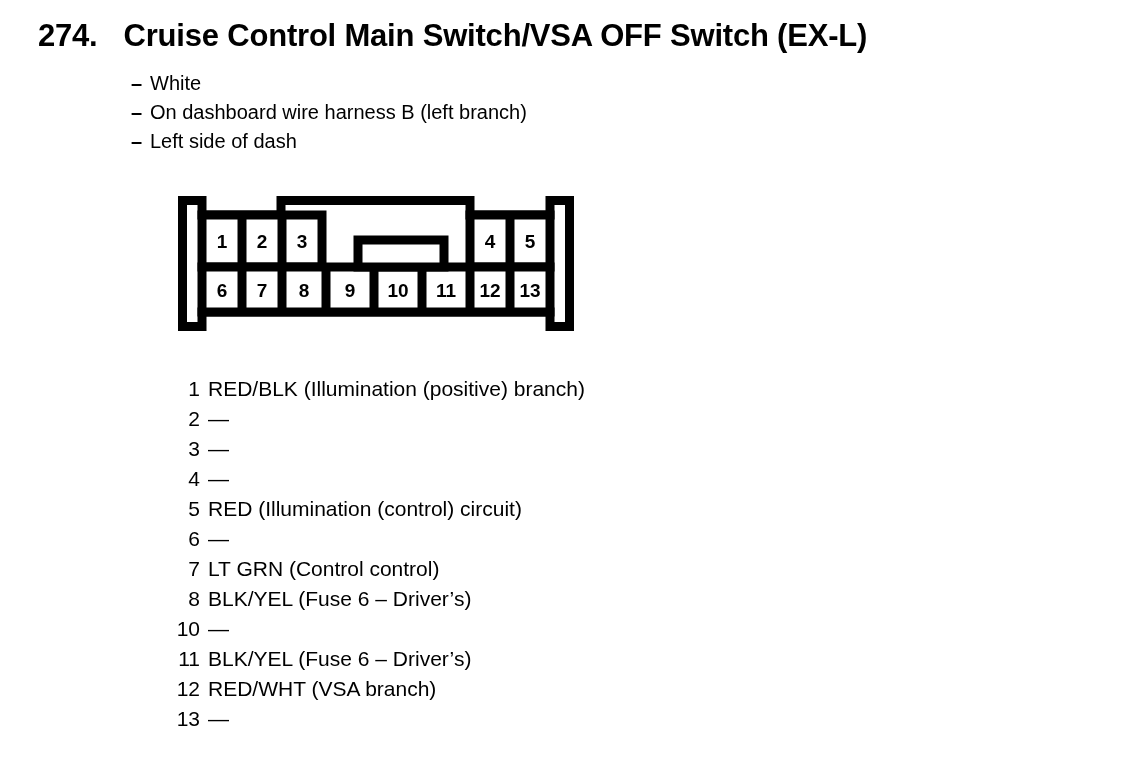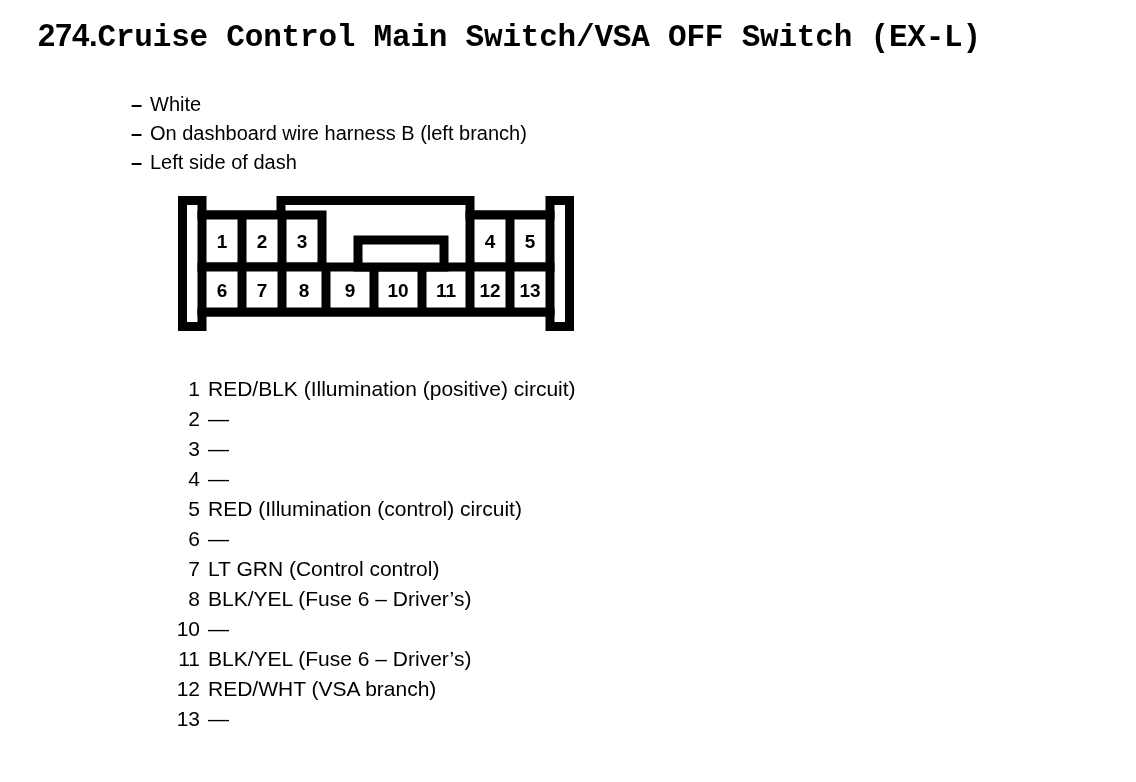--- a/index.html
+++ b/index.html
@@ -26,32 +26,30 @@
     font-size: 31px;
     font-weight: bold;
     letter-spacing: -0.2px;
     white-space: nowrap;
   }
   #page-title .title-number {
     display: inline;
   }
   #page-title .title-text {
     display: inline;
-    margin-left: 0;
-    font-family: Liberation Mono, monospace;
+    margin-left: 26px;
   }
 
   
   #notes {
     position: absolute;
     left: 131px;
     top: 69px;
     font-size: 20px;
     line-height: 29px;
-    margin-top: 21px;
   }
   .note-row {
     white-space: nowrap;
   }
   .note-dash {
     display: inline-block;
     width: 19px;
     font-weight: bold;
   }
 
@@ -169,21 +167,21 @@
     <text class="conn-num" x="172" y="101">9</text>
     <text class="conn-num" x="220" y="101">10</text>
     <text class="conn-num" x="268" y="101">11</text>
     <text class="conn-num" x="312" y="101">12</text>
     <text class="conn-num" x="352" y="101">13</text>
   </svg>
 </div>
 
 <div id="pin-list">
   <div class="pin-row">
-    <span class="pin-num">1</span><span class="pin-desc">RED/BLK (Illumination (positive) circuit)</span>
+    <span class="pin-num">1</span><span class="pin-desc">RED/BLK (Illumination (positive) branch)</span>
   </div>
   <div class="pin-row">
     <span class="pin-num">2</span><span class="pin-desc">—</span>
   </div>
   <div class="pin-row">
     <span class="pin-num">3</span><span class="pin-desc">—</span>
   </div>
   <div class="pin-row">
     <span class="pin-num">4</span><span class="pin-desc">—</span>
   </div>

